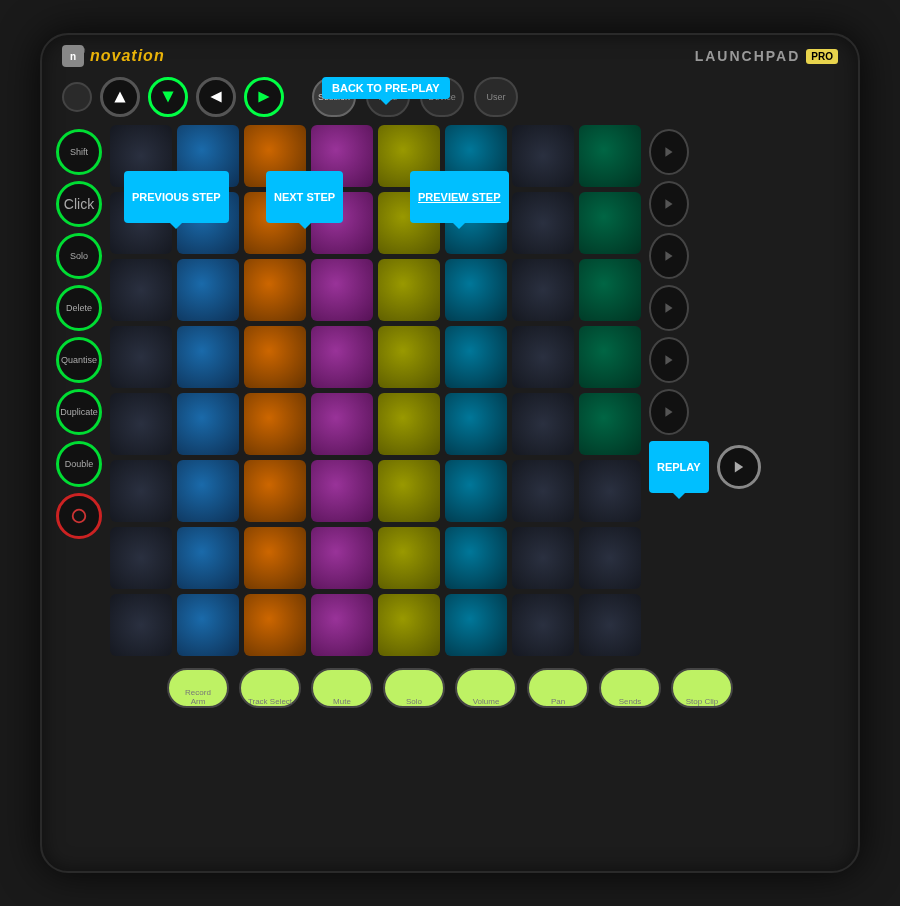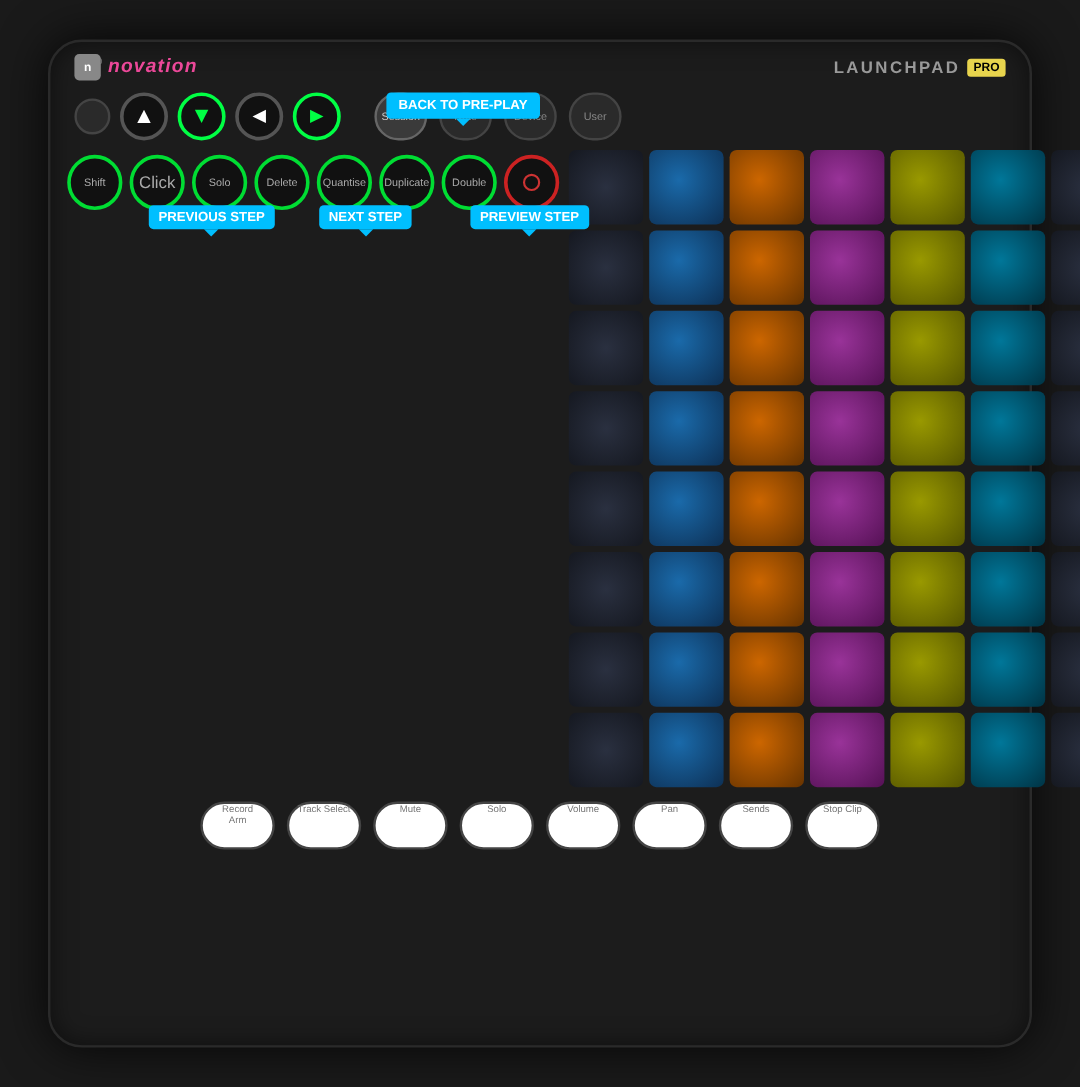--- a/index.html
+++ b/index.html
@@ -44,21 +44,21 @@
       border-radius: 4px;
       display: flex;
       align-items: center;
       justify-content: center;
       color: white;
       font-size: 10px;
       font-weight: bold;
     }
 
     .novation-text {
-      color: #ec4899;
+      color: #eab308;
       font-size: 16px;
       font-style: italic;
       font-weight: bold;
       letter-spacing: 1px;
     }
 
     .brand-right {
       margin-left: auto;
       display: flex;
       align-items: center;
@@ -165,21 +165,21 @@
       color: #ccc;
     }
 
     
     .tooltip {
       position: absolute;
       background: #00bfff;
       color: white;
       font-size: 11px;
       font-weight: bold;
-      padding: 4px 8px;
+      padding: 20px 8px;
       border-radius: 4px;
       white-space: nowrap;
       pointer-events: none;
       z-index: 10;
     }
 
     .tooltip::after {
       content: '';
       position: absolute;
       bottom: -6px;
@@ -193,21 +193,21 @@
     
     .main-area {
       display: flex;
       padding: 4px 14px 4px 14px;
       gap: 8px;
     }
 
     
     .left-buttons {
       display: flex;
-      flex-direction: row;
+      flex-direction: column;
       gap: 6px;
       padding-top: 4px;
     }
 
     .left-btn {
       width: 46px;
       height: 46px;
       border-radius: 50%;
       background: #111;
       border: 3px solid #00dd33;
@@ -273,24 +273,24 @@
       display: flex;
       justify-content: center;
       gap: 10px;
       padding: 8px 20px;
     }
 
     .bottom-btn {
       width: 62px;
       height: 40px;
       border-radius: 20px;
-      background: #ffffff;
+      background: #bef264;
       border: 2px solid #444;
       display: flex;
-      align-items: flex-start;
+      align-items: flex-end;
       justify-content: center;
       cursor: pointer;
       color: #777;
       font-size: 8px;
       text-align: center;
     }
     .pad-dim { background: radial-gradient(circle at center, #2a3040 0%, #151820 100%); }
 
     .action-btn {
       width: 44px;
@@ -343,21 +343,22 @@
 
     .next-step-tooltip {
       position: absolute;
       top: 136px;
       left: 224px;
     }
 
     .preview-step-tooltip {
       position: absolute;
       top: 136px;
-      left: 350px;
+      left: 368px;
+      text-decoration: underline;
     }
   </style>
 </head>
 <body>
 
 <div class="device">
 
   <div class="setup-label">Setup</div>
 
   <div class="header">
@@ -565,20 +566,28 @@
         <svg viewBox="0 0 10 10">
             <polygon points="2,1 8,5 2,9"></polygon>
           </svg>
       </div>
       <div class="right-btn">
         <svg viewBox="0 0 10 10">
             <polygon points="2,1 8,5 2,9"></polygon>
           </svg>
       </div>
 
+      <div style="display:flex;align-items:center;gap:8px;position:relative">
+        <div class="tooltip" style="position:relative;bottom:auto;left:auto;right:auto;top:auto;">REPLAY</div>
+        <div class="action-btn">
+          <svg viewBox="0 0 10 10">
+              <polygon points="2,1 8,5 2,9"></polygon>
+            </svg>
+        </div>
+      </div>
 
     </div>
   </div>
 
   <div class="bottom-buttons">
     <div class="bottom-btn">
       <span style="white-space:pre-line;text-align:center">Record
 Arm</span>
     </div>
     <div class="bottom-btn">

